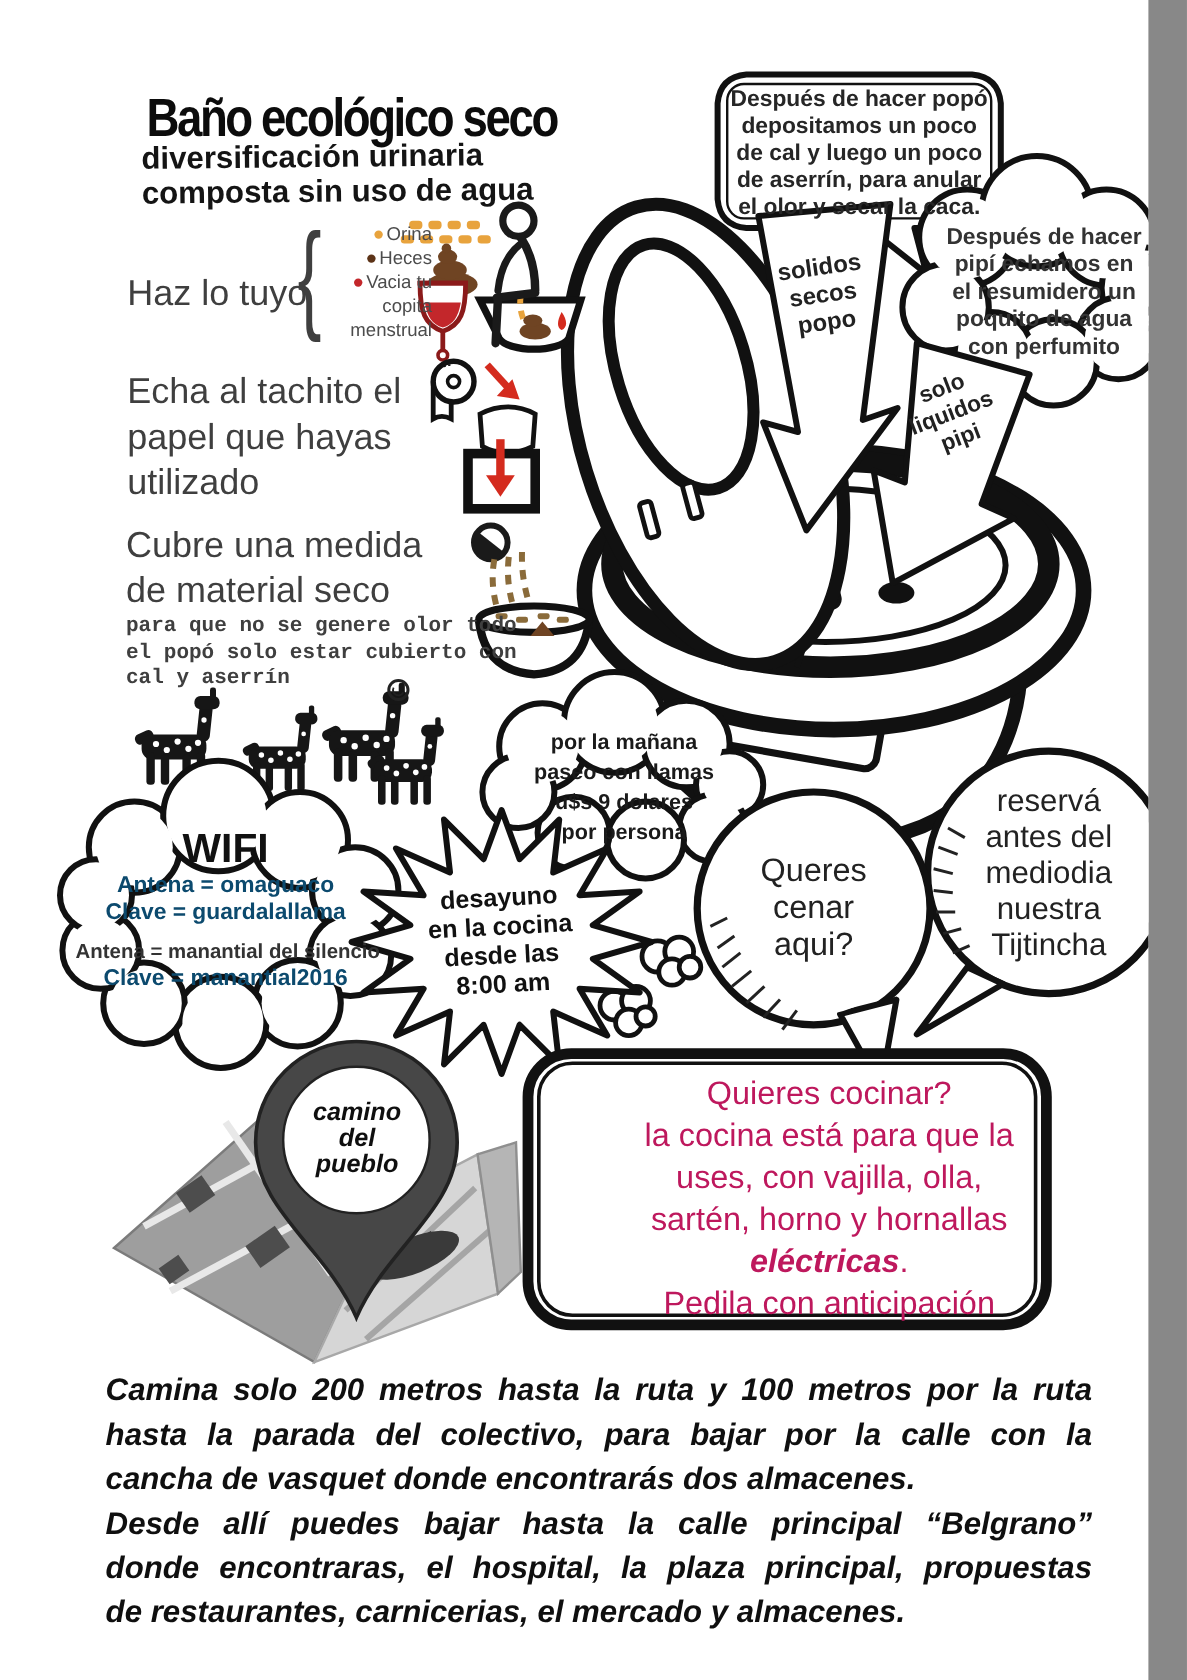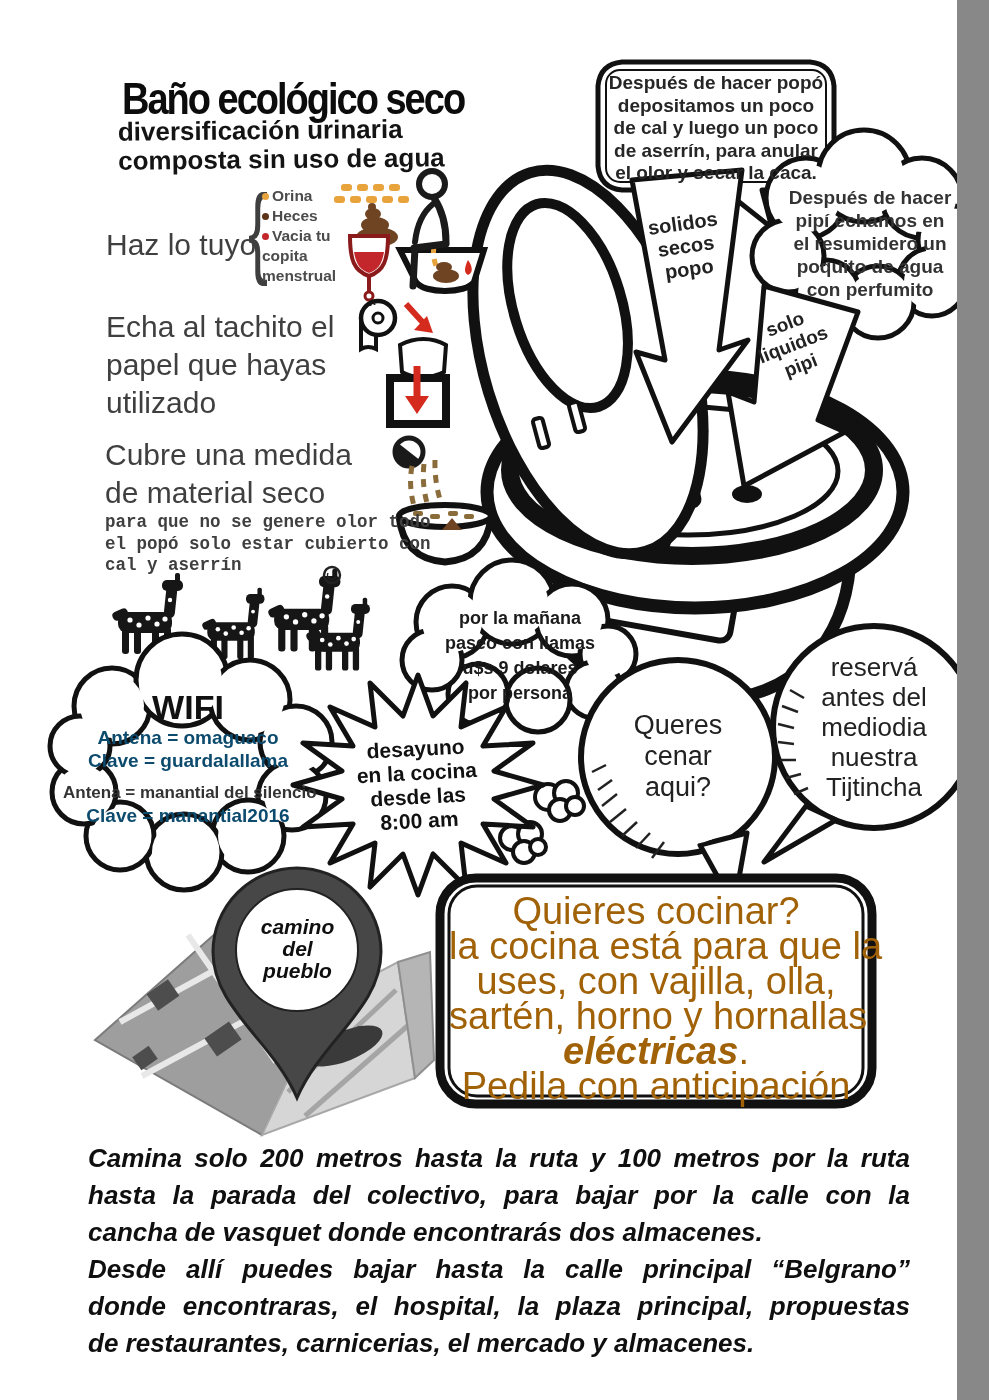--- a/index.html
+++ b/index.html
@@ -10,36 +10,36 @@
   .c{text-align:center;}
   .ln{white-space:nowrap;}
   
   .title{font-size:38px;font-weight:900;letter-spacing:-2px;color:#0c0c0c;
          transform:scaleY(1.18);transform-origin:left top;}
   .subtitle{font-size:26px;font-weight:700;color:#141414;line-height:29px;transform:rotate(-0.6deg);}
   
   .step{font-size:30px;color:#3f3f3f;line-height:38px;}
   .stepnote{font-size:17.5px;color:#3f3f3f;line-height:21.5px;font-weight:600;font-family:Liberation Mono, monospace;}
   .brace{font-size:100px;font-weight:200;color:#3f3f3f;transform:scaleX(.6);transform-origin:left top;line-height:100px;}
-  .hazlist{font-size:15.5px;color:#4c4c4c;line-height:20px;font-weight:700;}
+  .hazlist{font-size:15.5px;color:#4c4c4c;line-height:20px;text-align:right;font-weight:400;}
   .dot{display:inline-block;width:7px;height:7px;border-radius:50%;margin:0 3px 1px 0;vertical-align:middle;}
   .dot-o{background:#E8A33D}.dot-b{background:#5C3317}.dot-r{background:#C3272B}
   
   .bub{font-weight:700;color:#262626;}
   .popo{font-size:19px;line-height:22.5px;}
   .pipi{font-size:19px;line-height:23px;color:#333;}
   .arrlab{font-size:20px;line-height:23px;color:#222;}
   .llamacloud{font-size:18px;line-height:25px;color:#1a1a1a;}
   .wifit{font-size:34px;font-weight:900;color:#111;line-height:38px;}
   .wifil{font-size:19px;line-height:23px;color:#0c4a6e;font-weight:600;}
   .wifil2{font-size:17px;line-height:22px;color:#333;font-weight:600;}
   .star{font-size:21px;line-height:24px;color:#111;}
   .round{font-size:27px;line-height:31px;font-weight:500;color:#222;}
   .pintxt{font-size:21px;line-height:22px;font-weight:700;font-style:italic;color:#0f0f0f;}
-  .kitchen{font-size:38px;line-height:35px;color:#a16207;}
+  .kitchen{font-size:27px;line-height:35px;color:#be185d;padding-left:35px;}
   .kbold{font-weight:bold;font-style:italic;}
   .footer{font-size:26px;font-weight:bold;font-style:italic;color:#0f0f0f;line-height:37px;}
   .j{text-align:justify;text-align-last:justify;}
 </style>
 </head>
 <body>
 
 <div id="poster">
 
 <svg id="art" width="989" height="1400" viewBox="0 0 989 1400">

